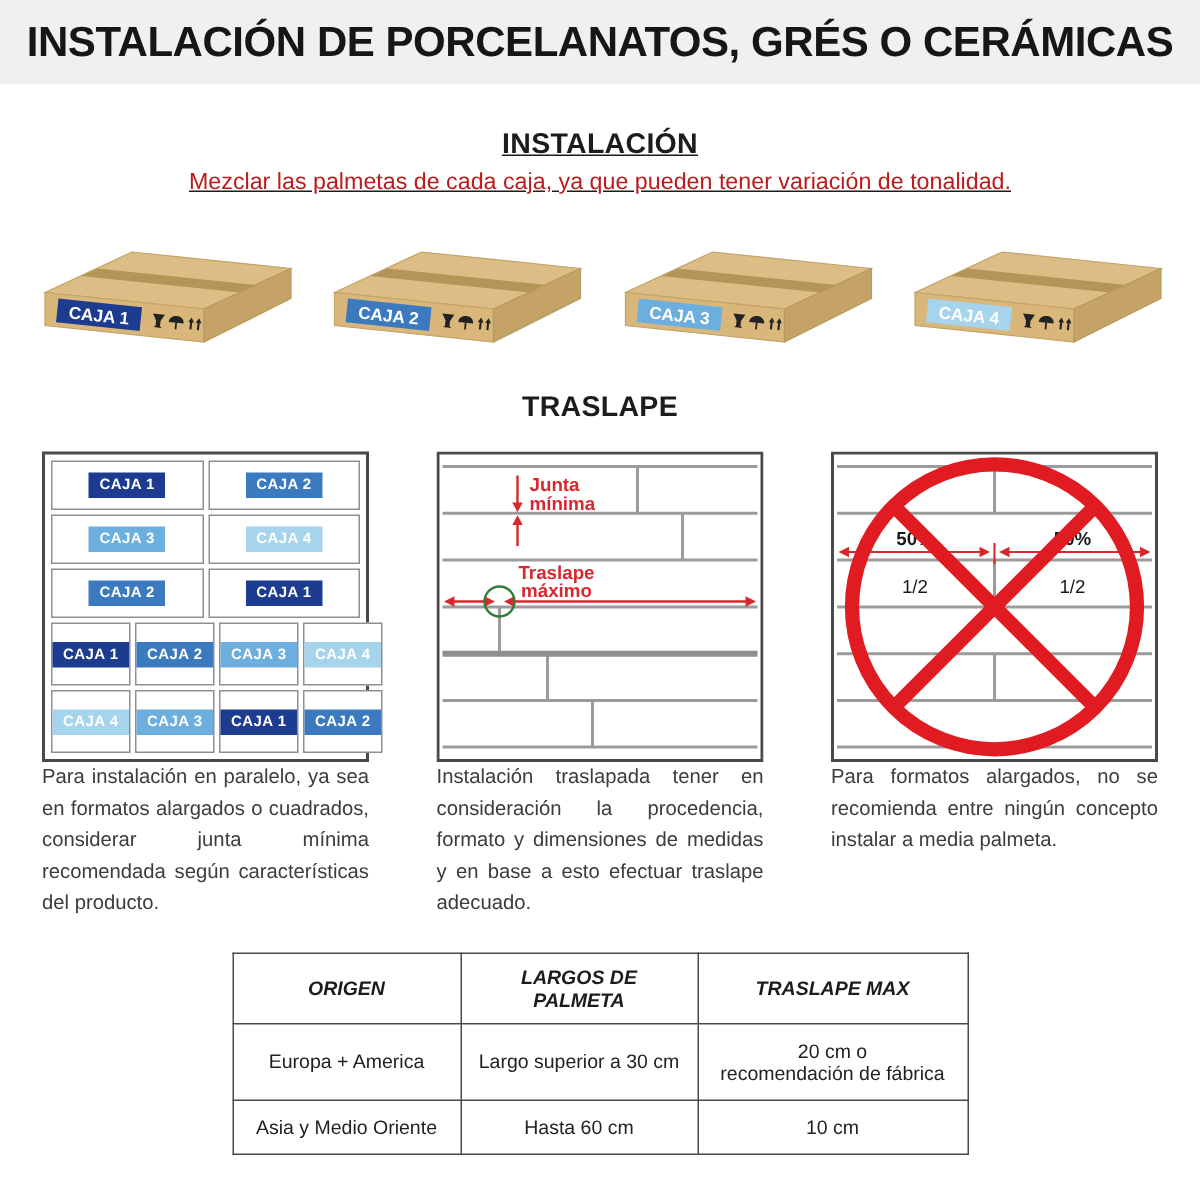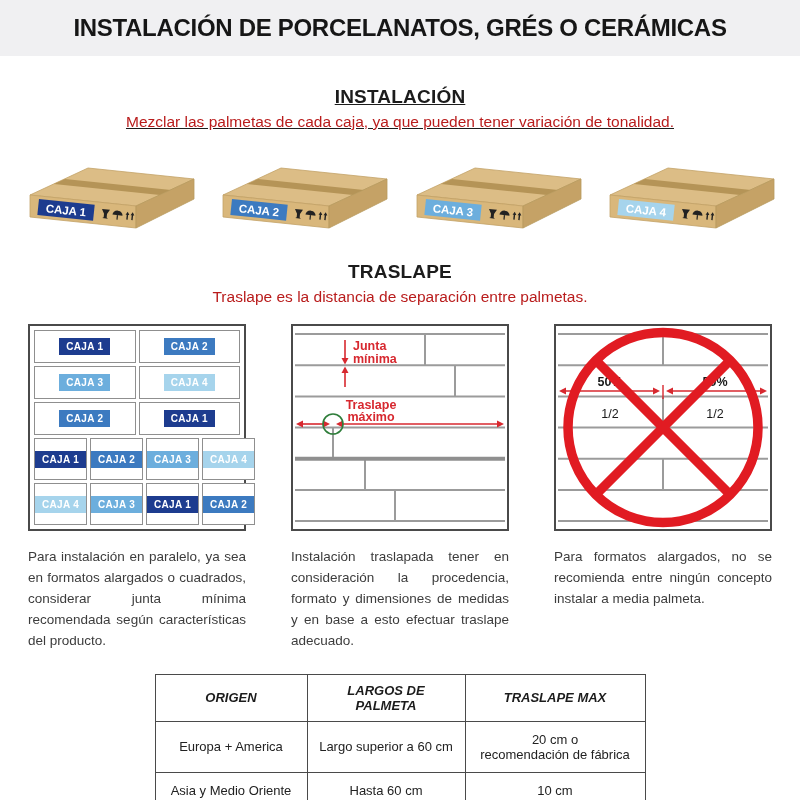--- a/index.html
+++ b/index.html
@@ -1,20 +1,20 @@
 <!DOCTYPE html>
 <html><head>
 <meta charset="utf-8">
 <style>
   * { margin:0; padding:0; box-sizing:border-box; }
   html,body { width:800px; background:#fff; font-family:"Liberation Sans", sans-serif; color:#1c1c1c; }
   .page { width:800px; height:800px; overflow:hidden; background:#fff; }
 
   .titlebar { height:56px; background:#f0f0f2; display:flex; align-items:center; justify-content:center; }
-  .titlebar h1 { font-size:24px; font-weight:700; letter-spacing:-0.3px; color:#161616; }
+  .titlebar h1 { font-size:28px; font-weight:700; letter-spacing:-0.3px; color:#161616; }
 
   .section-head { text-align:center; }
   .section-head h2 { font-size:19px; font-weight:700; letter-spacing:0.2px; }
   .section-head p { font-size:15.5px; margin-top:5px; color:#b91c1c; }
 
   .instalacion .section-head { padding-top:30px;text-decoration:underline; }
   .boxes-row { margin-top:22px; padding:0 24px; display:flex; justify-content:space-between; }
   .box-wrap { width:172px; height:82px; }
 
   .traslape-head { margin-top:26px; }
@@ -22,21 +22,21 @@
   .diagram { width:218px; height:207px; }
 
   
   .pgrid { border:2px solid #4a4a4a; background:#fff; padding:4px; display:flex; flex-direction:column; gap:3px; }
   .pgrid .prow { display:flex; gap:3px; }
   .prow.short { height:33px; }
   .prow.tall  { flex:1; }
   .pgrid .tile { flex:1; border:1.5px solid #8f8f8f; background:#fff; display:flex; align-items:center; justify-content:center; }
   .chip { font-size:10px; font-weight:700; color:#fff; padding:3px 7px; letter-spacing:0.3px; white-space:nowrap; }
 
-  .captions-row { margin-top:16px; padding:0 28px; display:flex; justify-content:space-between; }
+  .captions-row { padding:0 28px; display:flex; justify-content:space-between; }
   .caption { width:218px; font-size:13.5px; line-height:1.55; text-align:justify; color:#3c3c3c; }
 
   .table-wrap { margin-top:22px; display:flex; justify-content:center; }
   table { border-collapse:collapse; }
   th, td { border:1.5px solid #4a4a4a; text-align:center; vertical-align:middle; font-size:13px; white-space:pre-line; }
   th { font-weight:700; padding:8px 10px;font-style:italic; }
   td { padding:10px 10px; color:#222; }
   col.c-origen { width:152px; } col.c-largos { width:158px; } col.c-traslape { width:180px; }
 </style>
 </head>
@@ -150,21 +150,20 @@
             </g>
           </g>
         </svg>
       </div>
     </div>
   </section>
 
   <section>
     <div class="section-head traslape-head">
       <h2>TRASLAPE</h2>
-      <p>Traslape es la distancia de separación entre palmetas.</p>
     </div>
 
     <div class="diagrams-row">
 
       <div class="diagram pgrid">
         <div class="prow short">
           <div class="tile">
               <span class="chip" style="background: rgb(29, 60, 143);">CAJA 1</span>
             </div>
           <div class="tile">
@@ -316,21 +315,21 @@
       <thead>
         <tr>
           <th>ORIGEN</th>
           <th>LARGOS DE PALMETA</th>
           <th>TRASLAPE MAX</th>
         </tr>
       </thead>
       <tbody>
         <tr>
           <td>Europa + America</td>
-          <td>Largo superior a 60 cm</td>
+          <td>Largo superior a 30 cm</td>
           <td>20 cm o
 recomendación de fábrica</td>
         </tr>
         <tr>
           <td>Asia y Medio Oriente</td>
           <td>Hasta 60 cm</td>
           <td>10 cm</td>
         </tr>
 
       </tbody>

